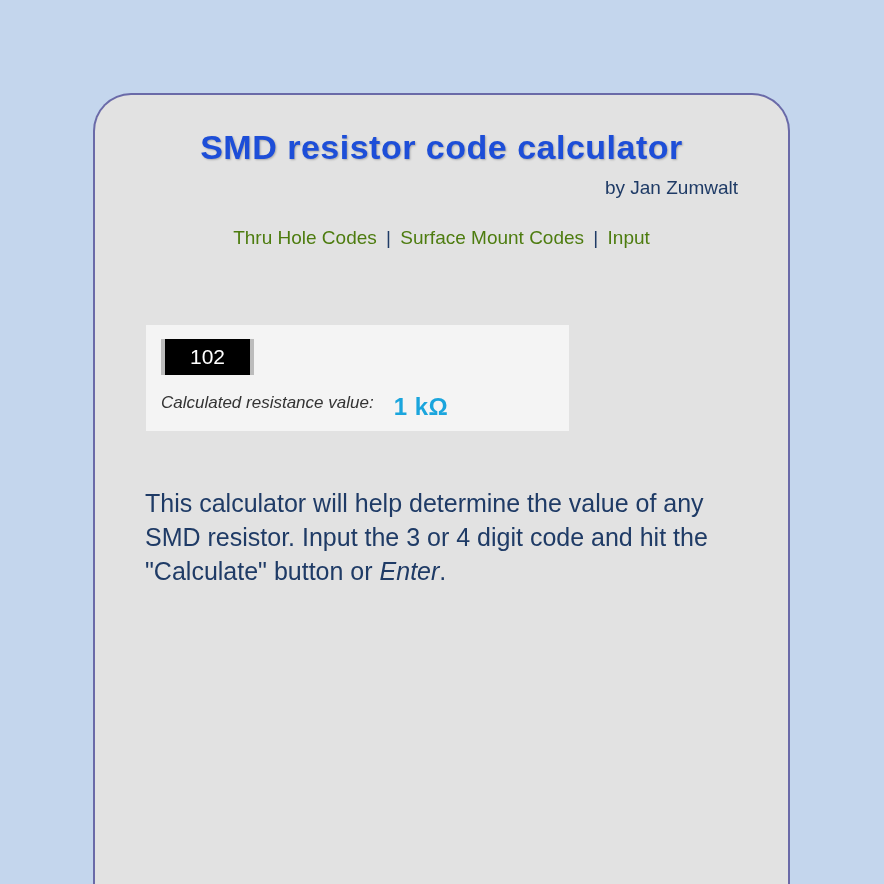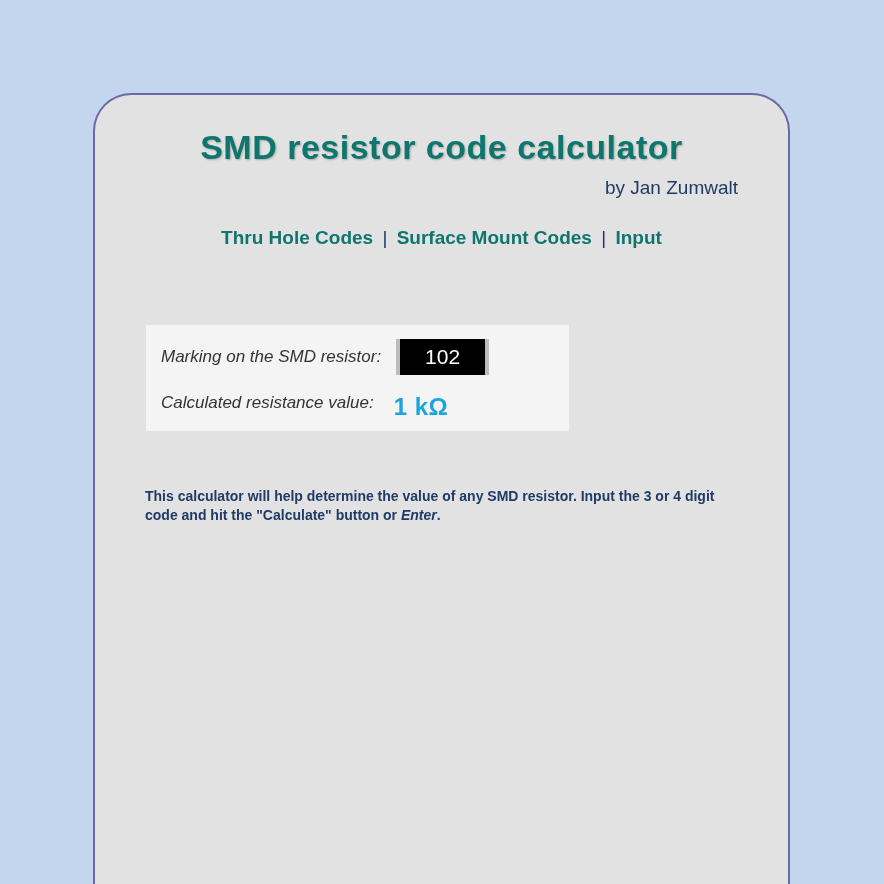--- a/index.html
+++ b/index.html
@@ -23,43 +23,42 @@
       background: #e2e2e2;
       border: 2px solid #6a6aa8;
       border-radius: 38px 38px 0 0;
       border-bottom: none;
       padding: 25px 50px;
     }
     .title {
       text-align: center;
       font-size: 34px;
       font-weight: bold;
-      color: #0f766e;
+      color: #1d4ed8;
       text-shadow: 1px 1px 2px rgba(0,0,0,0.25);
       margin-top: 8px;
       margin-bottom: 10px;
       letter-spacing: 0.5px;
     }
     .byline {
       text-align: right;
       font-size: 19px;
       color: #1f3b66;
       margin: 2px 0;
     }
     .navline {
       text-align: center;
       font-size: 19px;
       margin-top: 28px;
       color: #1f3b66;
     }
     .navline a {
-      color: #0f766e;
+      color: #4d7c0f;
       text-decoration: none;
       cursor: pointer;
-      font-weight: bold;
     }
     .sep {
       color: #1f3b66;
       margin: 0 4px;
     }
     .calcbox {
       background: #f4f4f4;
       width: 425px;
       margin-top: 75px;
       padding: 14px 15px 10px 15px;
@@ -110,24 +109,23 @@
     }
     .result {
       color: #1aa5dd;
       font-weight: bold;
       font-size: 24px;
       font-family: Verdana, Arial, sans-serif;
       letter-spacing: 0.5px;
     }
     .description {
       margin-top: 55px;
-      font-size: 14px;
+      font-size: 25px;
       color: #1f3b66;
       line-height: 1.35;
-      font-weight: bold;
     }
     .description em {
       font-style: italic;
     }
   </style>
 </head>
 <body>
 
 <div class="panel">
 
@@ -137,21 +135,20 @@
   <div class="navline">
     <a>Thru Hole Codes</a>
     <span class="sep">|</span>
     <a>Surface Mount Codes</a>
     <span class="sep">|</span>
     <a>Input</a>
   </div>
 
   <div class="calcbox">
     <div class="row1">
-      <span class="label">Marking on the SMD resistor:</span>
       <span class="smd-input-wrap">
         <input class="smd-input" type="text" value="102" style="">
       </span>
     </div>
     <div class="row2">
       <span class="label">Calculated resistance value:</span>
       <span class="result">1 kΩ</span>
     </div>
   </div>
 

